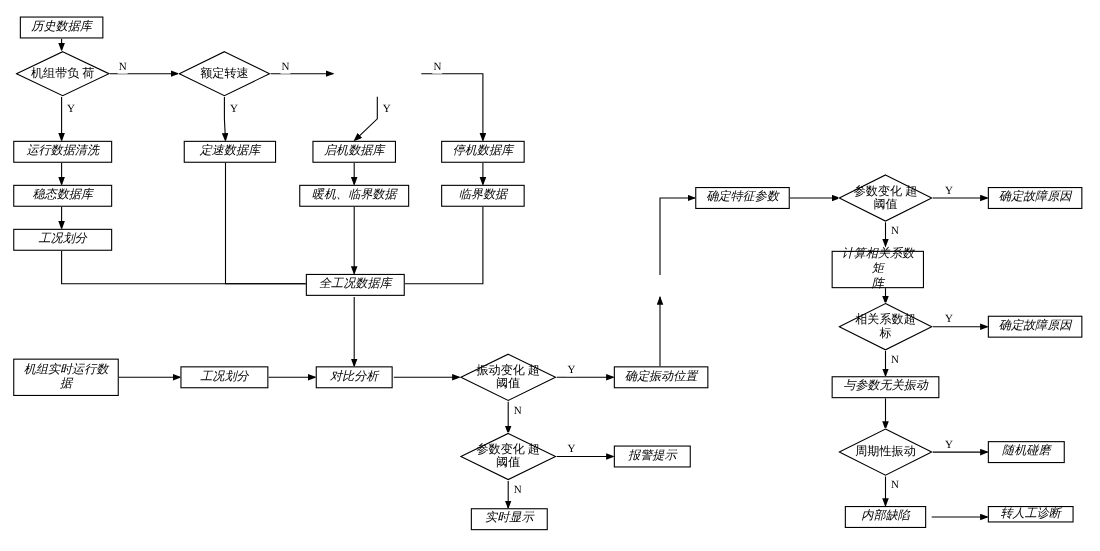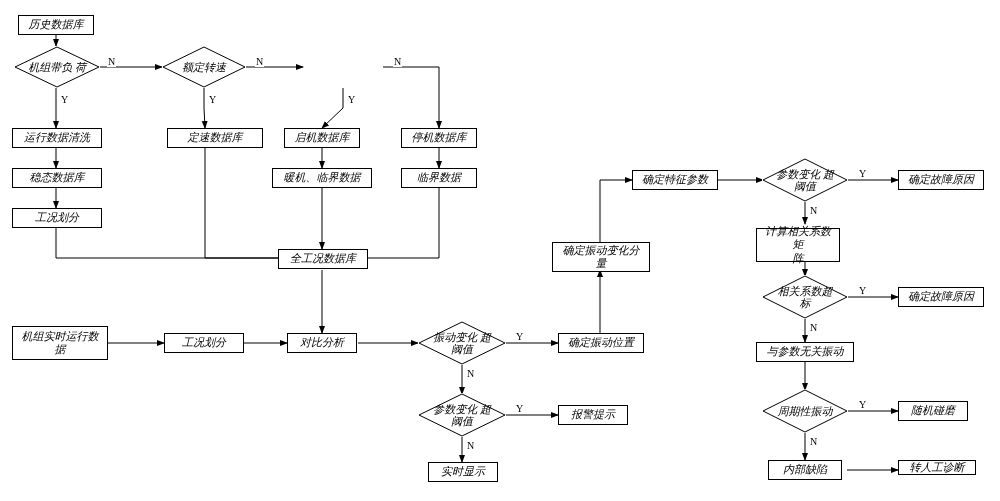--- a/index.html
+++ b/index.html
@@ -40,21 +40,20 @@
   }
   .diamond svg {
     position: absolute;
     top: 0;
     left: 0;
   }
   .diamond span {
     position: relative;
     z-index: 2;
     max-width: 70%;
-    font-style: italic;
   }
   .lbl {
     position: absolute;
     font-size: 10px;
     background: #fff;
     padding: 0 1px;
   }
   svg.arrows {
     position: absolute;
     top: 0;
@@ -164,21 +163,21 @@
 </div>
 
 <div class="lbl" style="left:107px;top:56px">N</div>
 <div class="lbl" style="left:60px;top:94px">Y</div>
 <div class="lbl" style="left:255px;top:56px">N</div>
 <div class="lbl" style="left:208px;top:94px">Y</div>
 <div class="lbl" style="left:393px;top:56px">N</div>
 <div class="lbl" style="left:347px;top:94px">Y</div>
 
 <div class="box" style="left:12px;top:128px;width:90px;height:20px"><span>运行数据清洗</span></div>
-<div class="box" style="left:167px;top:128px;width:96px;height:20px"><span>定速数据库</span></div>
+<div class="box" style="left:167px;top:128px;width:84px;height:20px"><span>定速数据库</span></div>
 <div class="box" style="left:284px;top:128px;width:76px;height:20px"><span>启机数据库</span></div>
 <div class="box" style="left:401px;top:128px;width:76px;height:20px"><span>停机数据库</span></div>
 
 <div class="box" style="left:12px;top:168px;width:90px;height:20px"><span>稳态数据库</span></div>
 <div class="box" style="left:272px;top:168px;width:100px;height:20px"><span>暖机、临界数据</span></div>
 <div class="box" style="left:401px;top:168px;width:76px;height:20px"><span>临界数据</span></div>
 
 <div class="box" style="left:12px;top:208px;width:90px;height:20px"><span>工况划分</span></div>
 
 <div class="box" style="left:278px;top:249px;width:90px;height:20px"><span>全工况数据库</span></div>
@@ -204,22 +203,20 @@
       </svg>
   <span>参数变化
 超阈值</span>
 </div>
 <div class="lbl" style="left:515px;top:403px">Y</div>
 <div class="lbl" style="left:466px;top:440px">N</div>
 
 <div class="box" style="left:428px;top:462px;width:70px;height:20px"><span>实时显示</span></div>
 <div class="box" style="left:558px;top:405px;width:70px;height:20px"><span>报警提示</span></div>
 <div class="box" style="left:558px;top:333px;width:86px;height:20px"><span>确定振动位置</span></div>
-<div class="box" style="left:552px;top:242px;width:98px;height:30px"><span>确定振动变化分
-量</span></div>
 
 <div class="box" style="left:632px;top:170px;width:86px;height:20px"><span>确定特征参数</span></div>
 
 <div class="diamond" style="left:762px;top:158px;width:86px;height:44px">
   <svg width="86" height="44">
         <polygon points="43,1 85,22 43,43 1,22" fill="#fff" stroke="#000"></polygon>
       </svg>
   <span>参数变化
 超阈值</span>
 </div>

